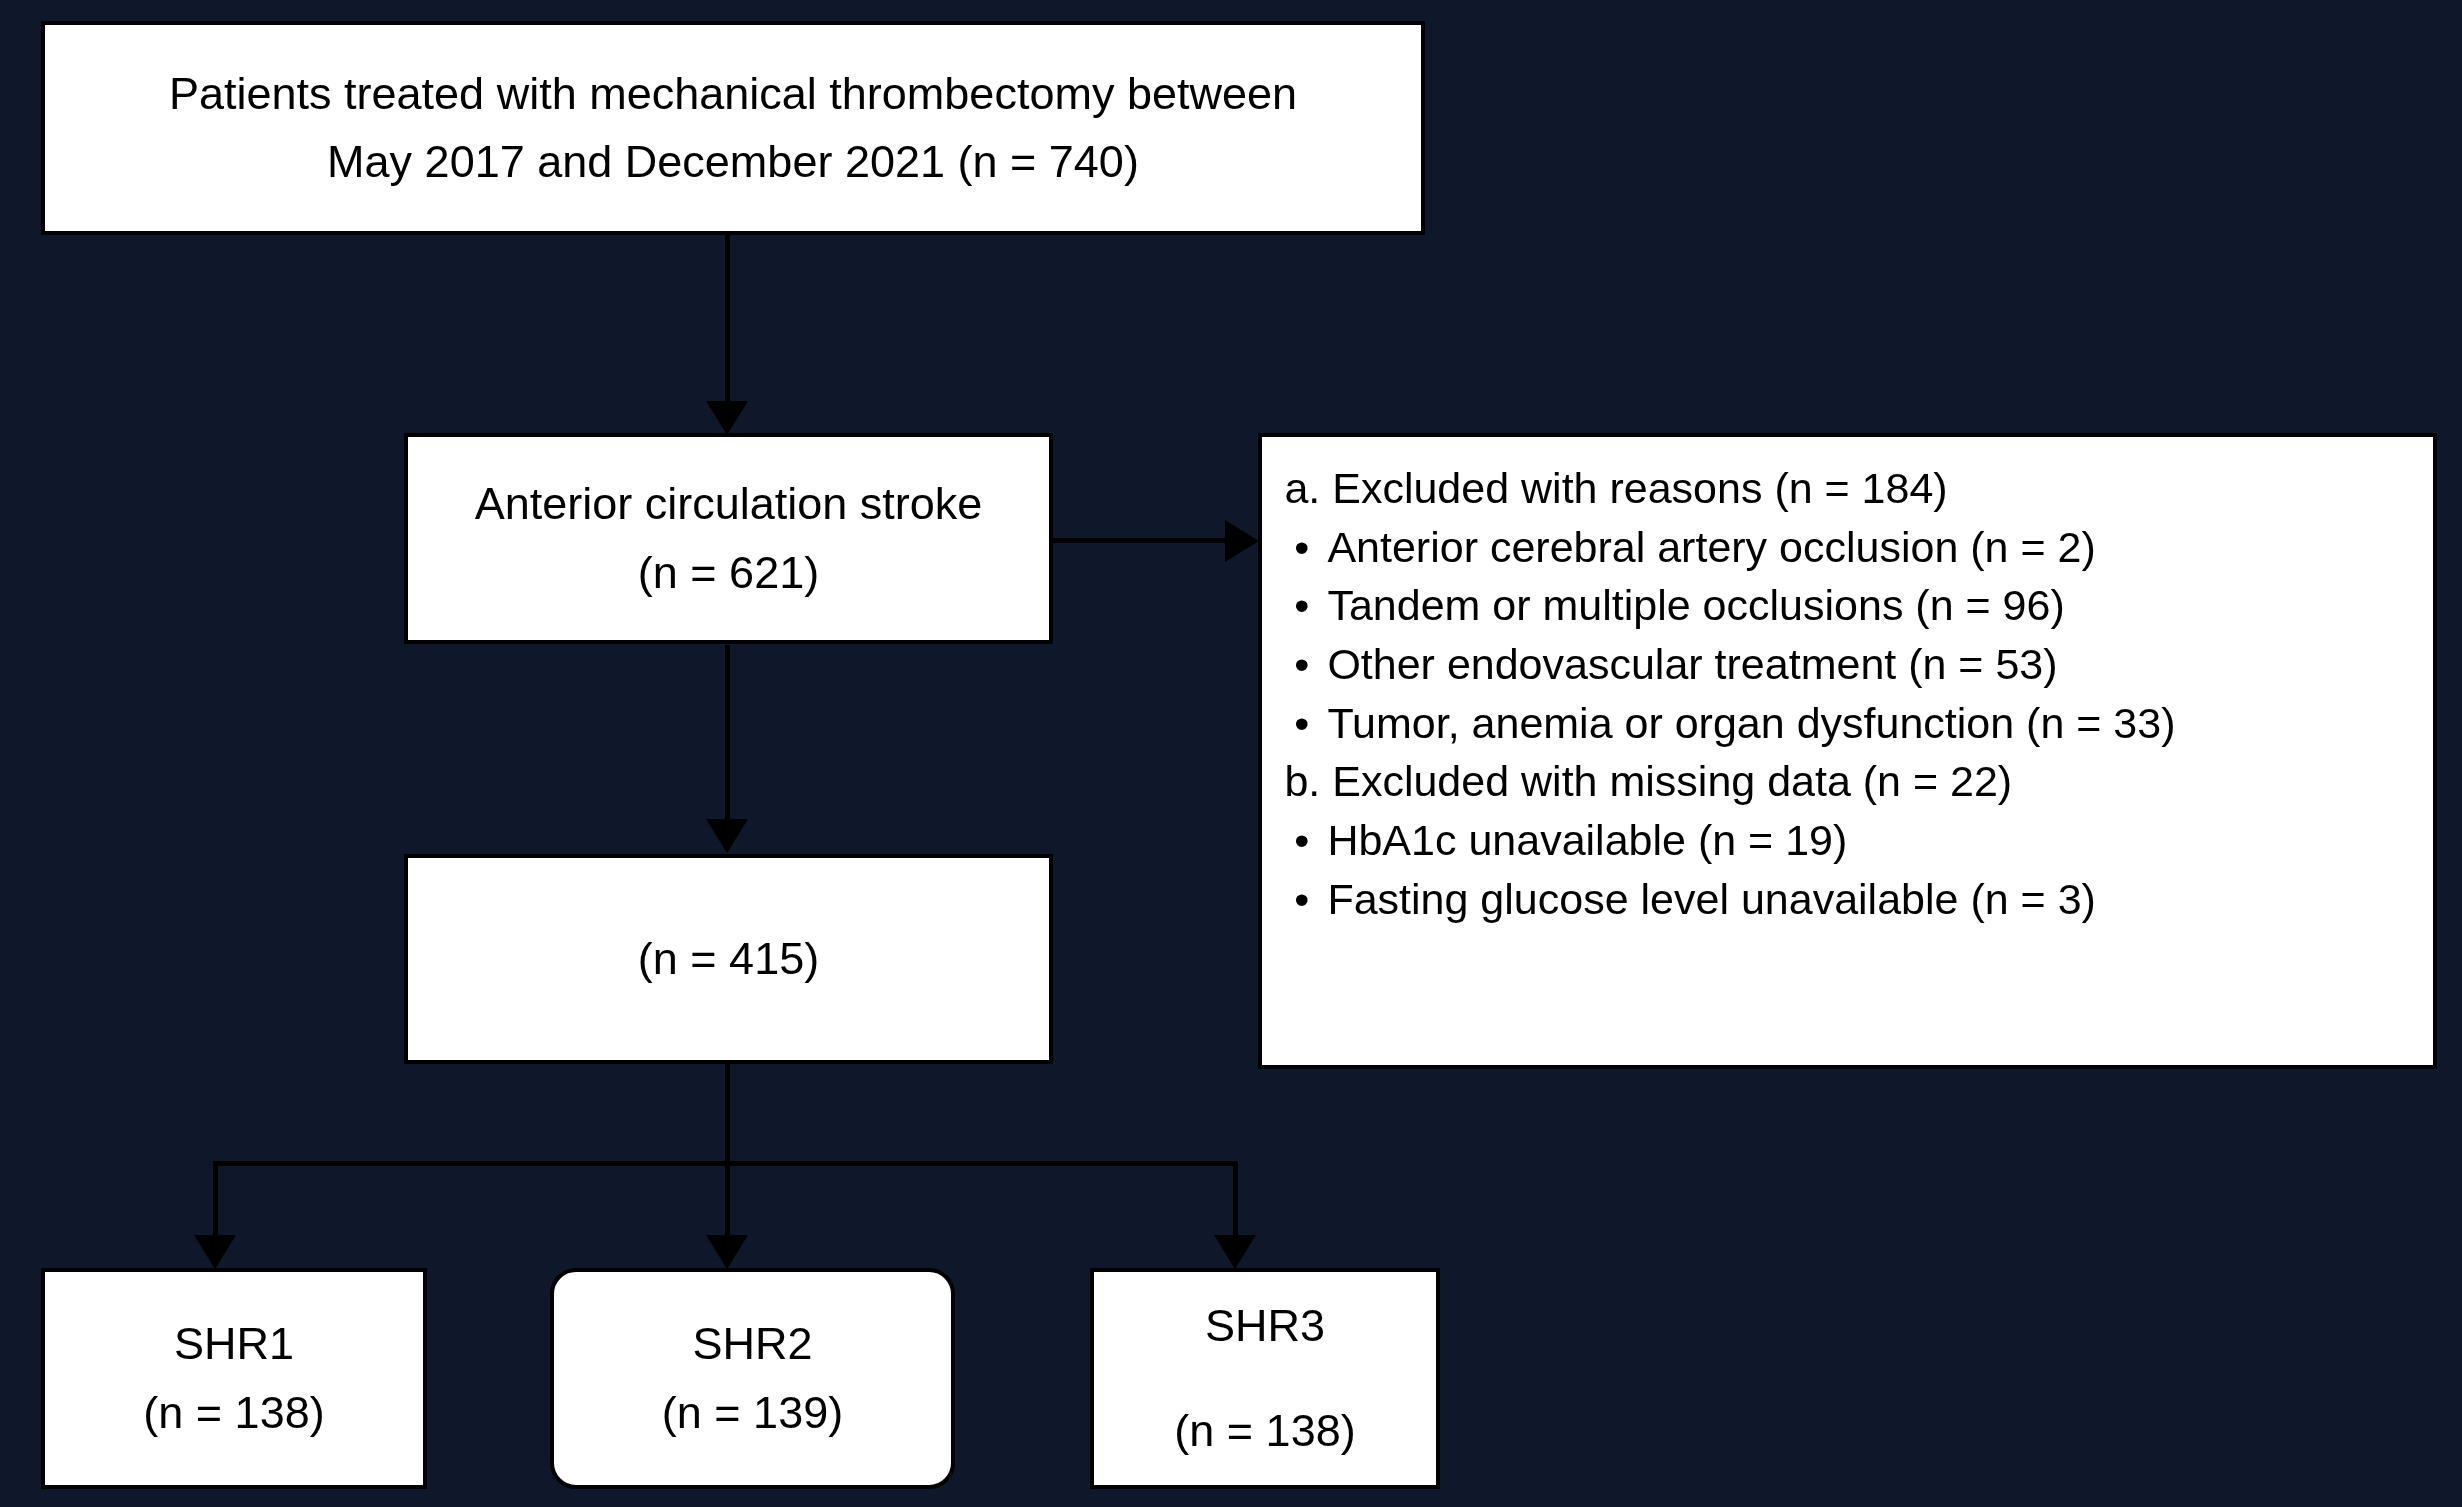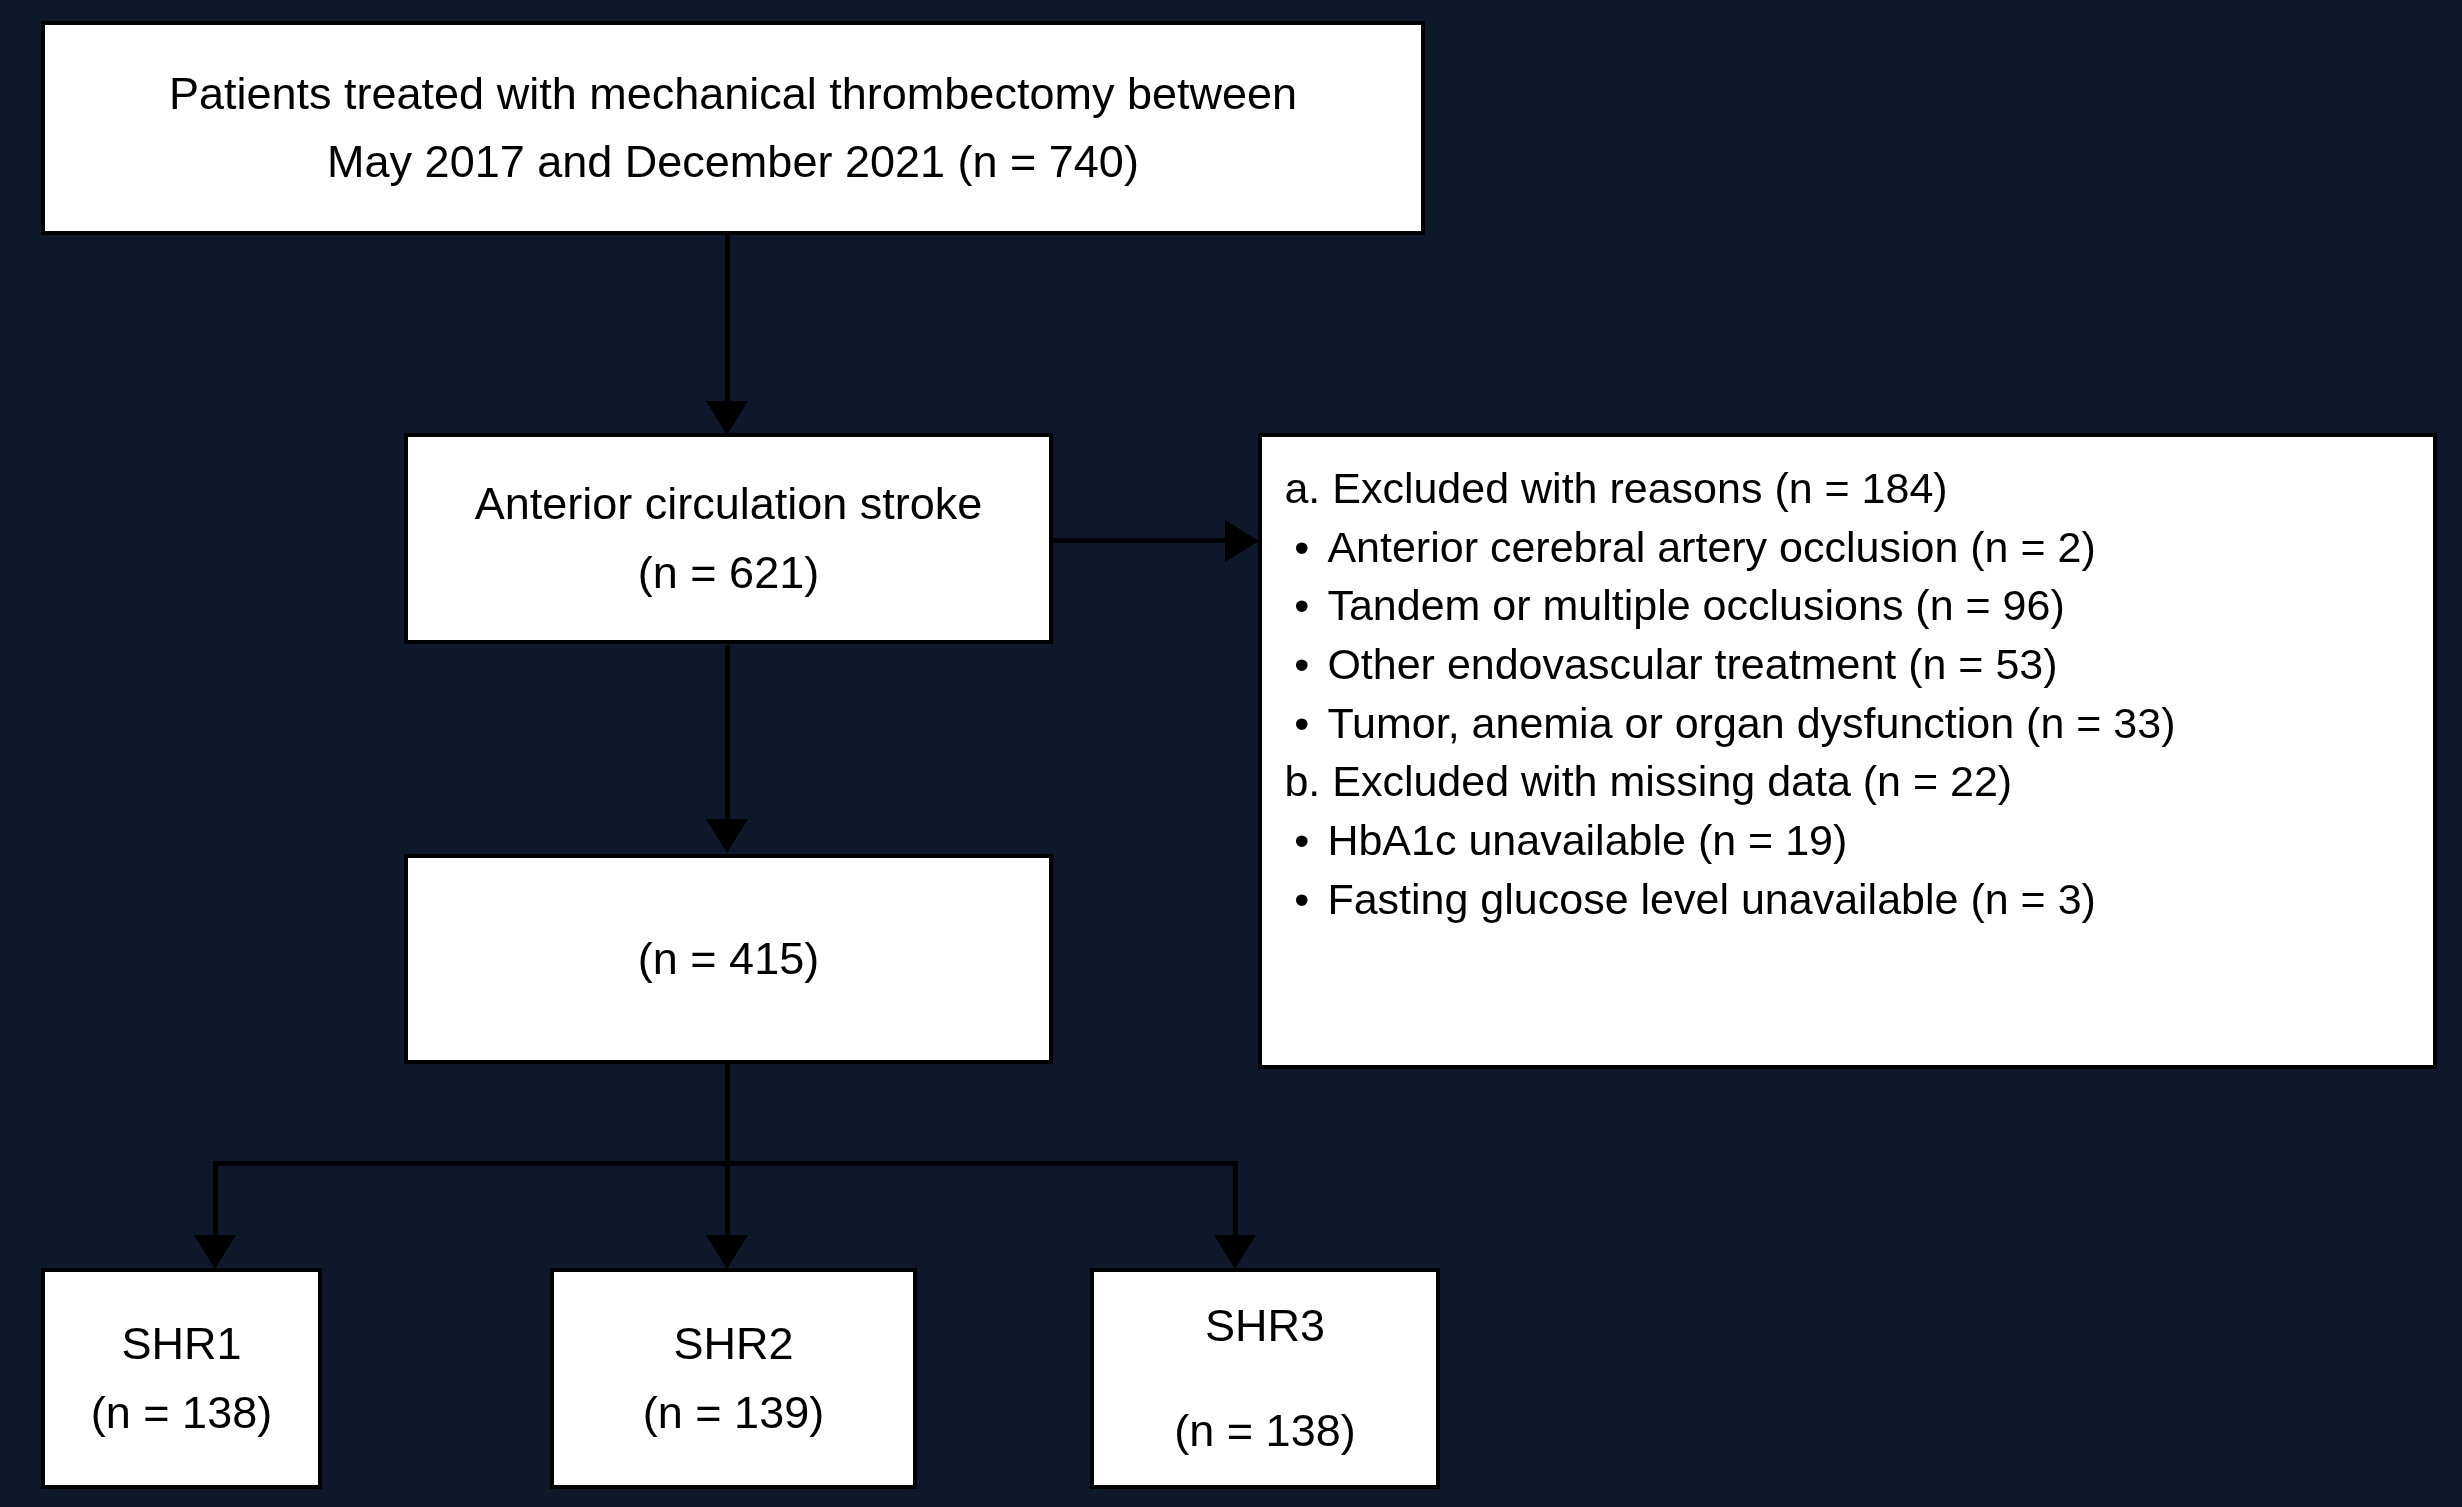--- a/index.html
+++ b/index.html
@@ -54,22 +54,22 @@
     font-size: 43px;
     display: block;
     text-align: left;
     padding: 24px 21px 14px 22.4px;
   }
   .shr {
     top: 1268px;
     height: 221px;
     font-size: 45px;
   }
-  #node-shr1 { left: 41px;   width: 281px; }
-  #node-shr2 { left: 550px;  width: 367px; }
+  #node-shr1 { left: 41px;   width: 386px; }
+  #node-shr2 { left: 550px;  width: 405px; border-radius: 26px; }
   #node-shr3 { left: 1090px; width: 350px; gap: 36px; }
 
   
   .excl-head {
     font-size: 43px;
     line-height: 1.30;
     white-space: nowrap;
     margin: 0 0 2.8px 0;
   }
   .excl-item {

